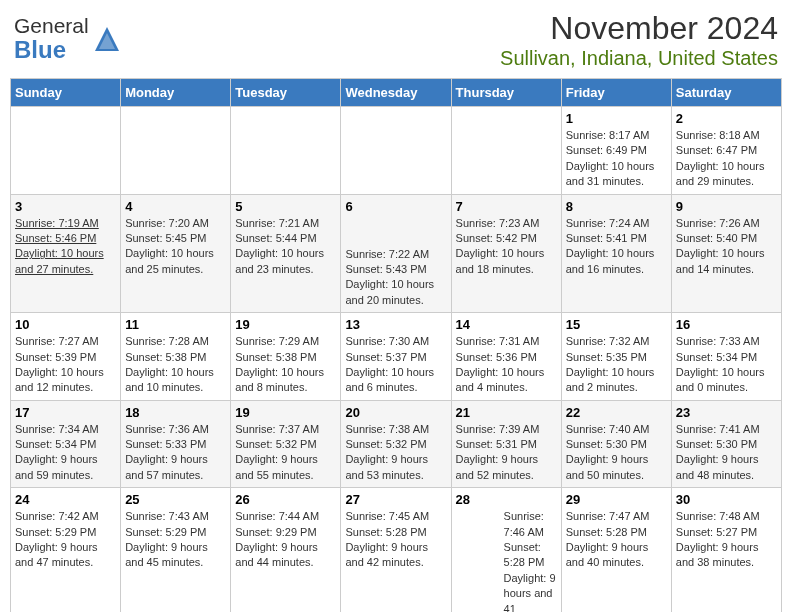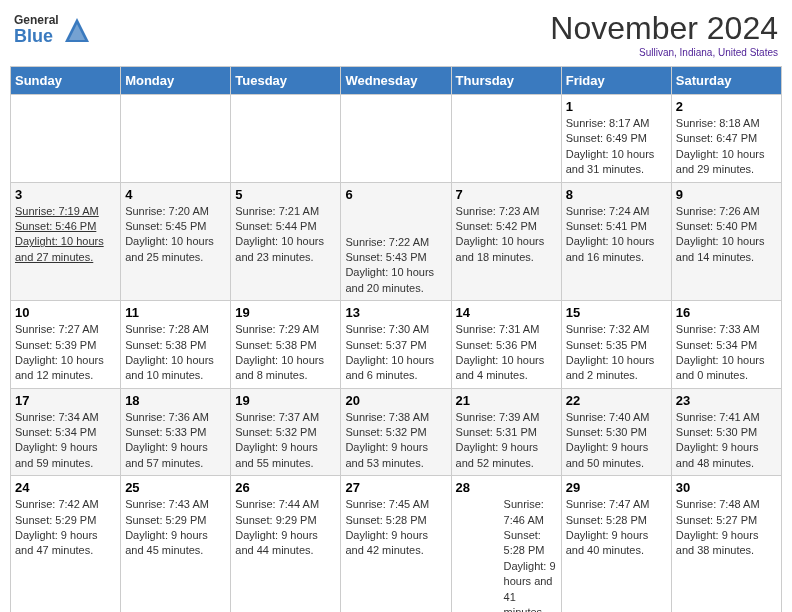--- a/index.html
+++ b/index.html
@@ -21,45 +21,45 @@
       display: flex;
       align-items: center;
       margin-top: 4px;
     }
     .logo-text {
       display: flex;
       flex-direction: column;
       line-height: 1.1;
     }
     .logo-general {
-      font-size: 12px;
-      font-weight: bold;
+      font-size: 21px;
+      font-weight: normal;
       color: #333;
     }
     .logo-blue {
-      font-size: 18px;
+      font-size: 24px;
       font-weight: bold;
       color: #3a7abf;
     }
     .logo-icon {
       width: 28px;
       height: 28px;
       margin-left: 4px;
     }
     .title-block {
       text-align: right;
     }
     .month-title {
       font-size: 32px;
       font-weight: normal;
       color: #333;
     }
     .location-title {
-      font-size: 10px;
-      color: #4c1d95;
+      font-size: 20px;
+      color: #4d7c0f;
     }
     .calendar {
       width: 100%;
       border-collapse: collapse;
       font-size: 11px;
     }
     .calendar th {
       background: #3a7abf;
       color: #fff;
       padding: 6px 4px;

